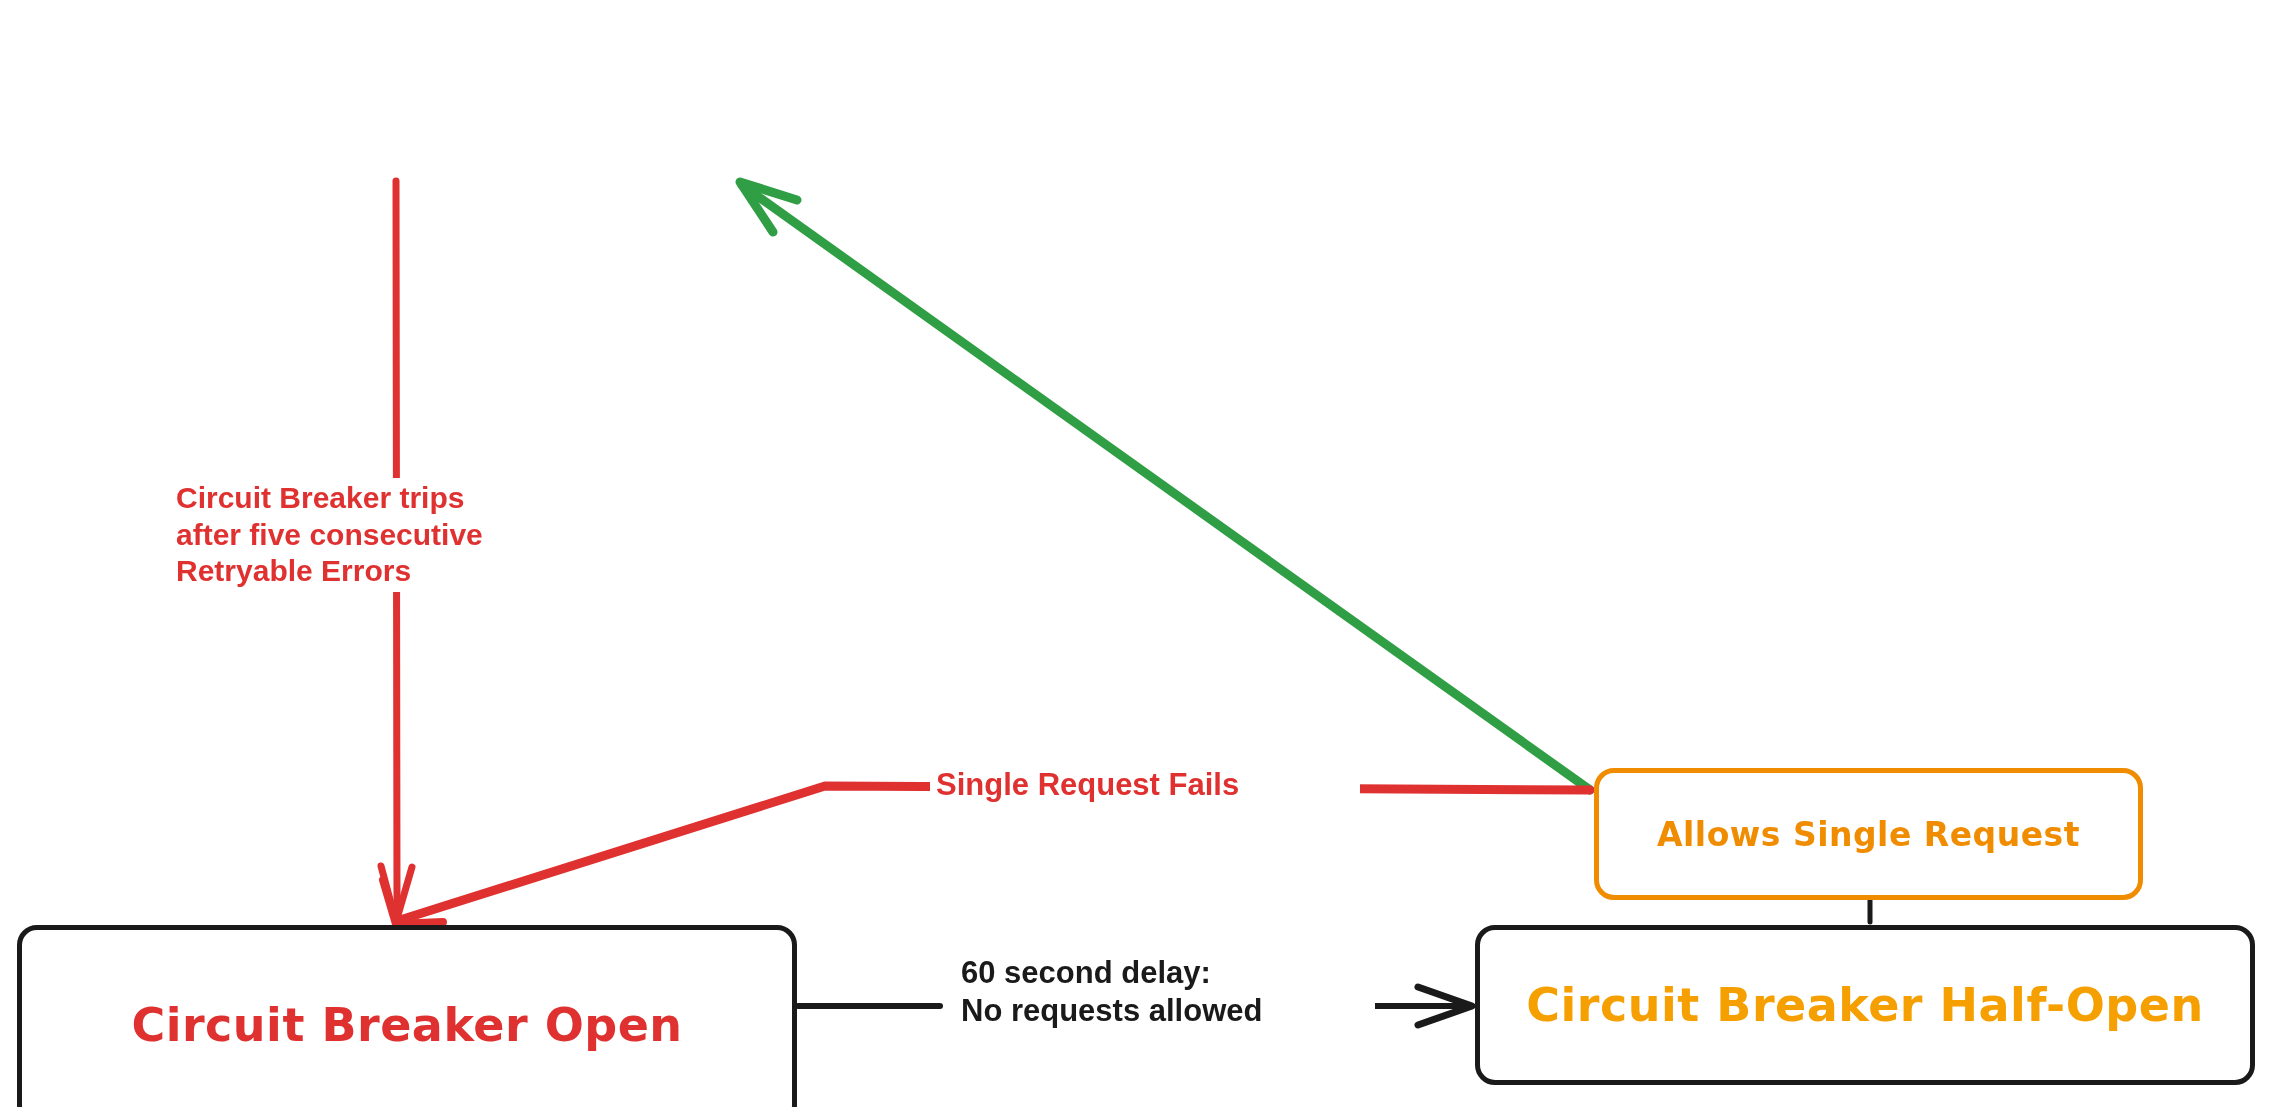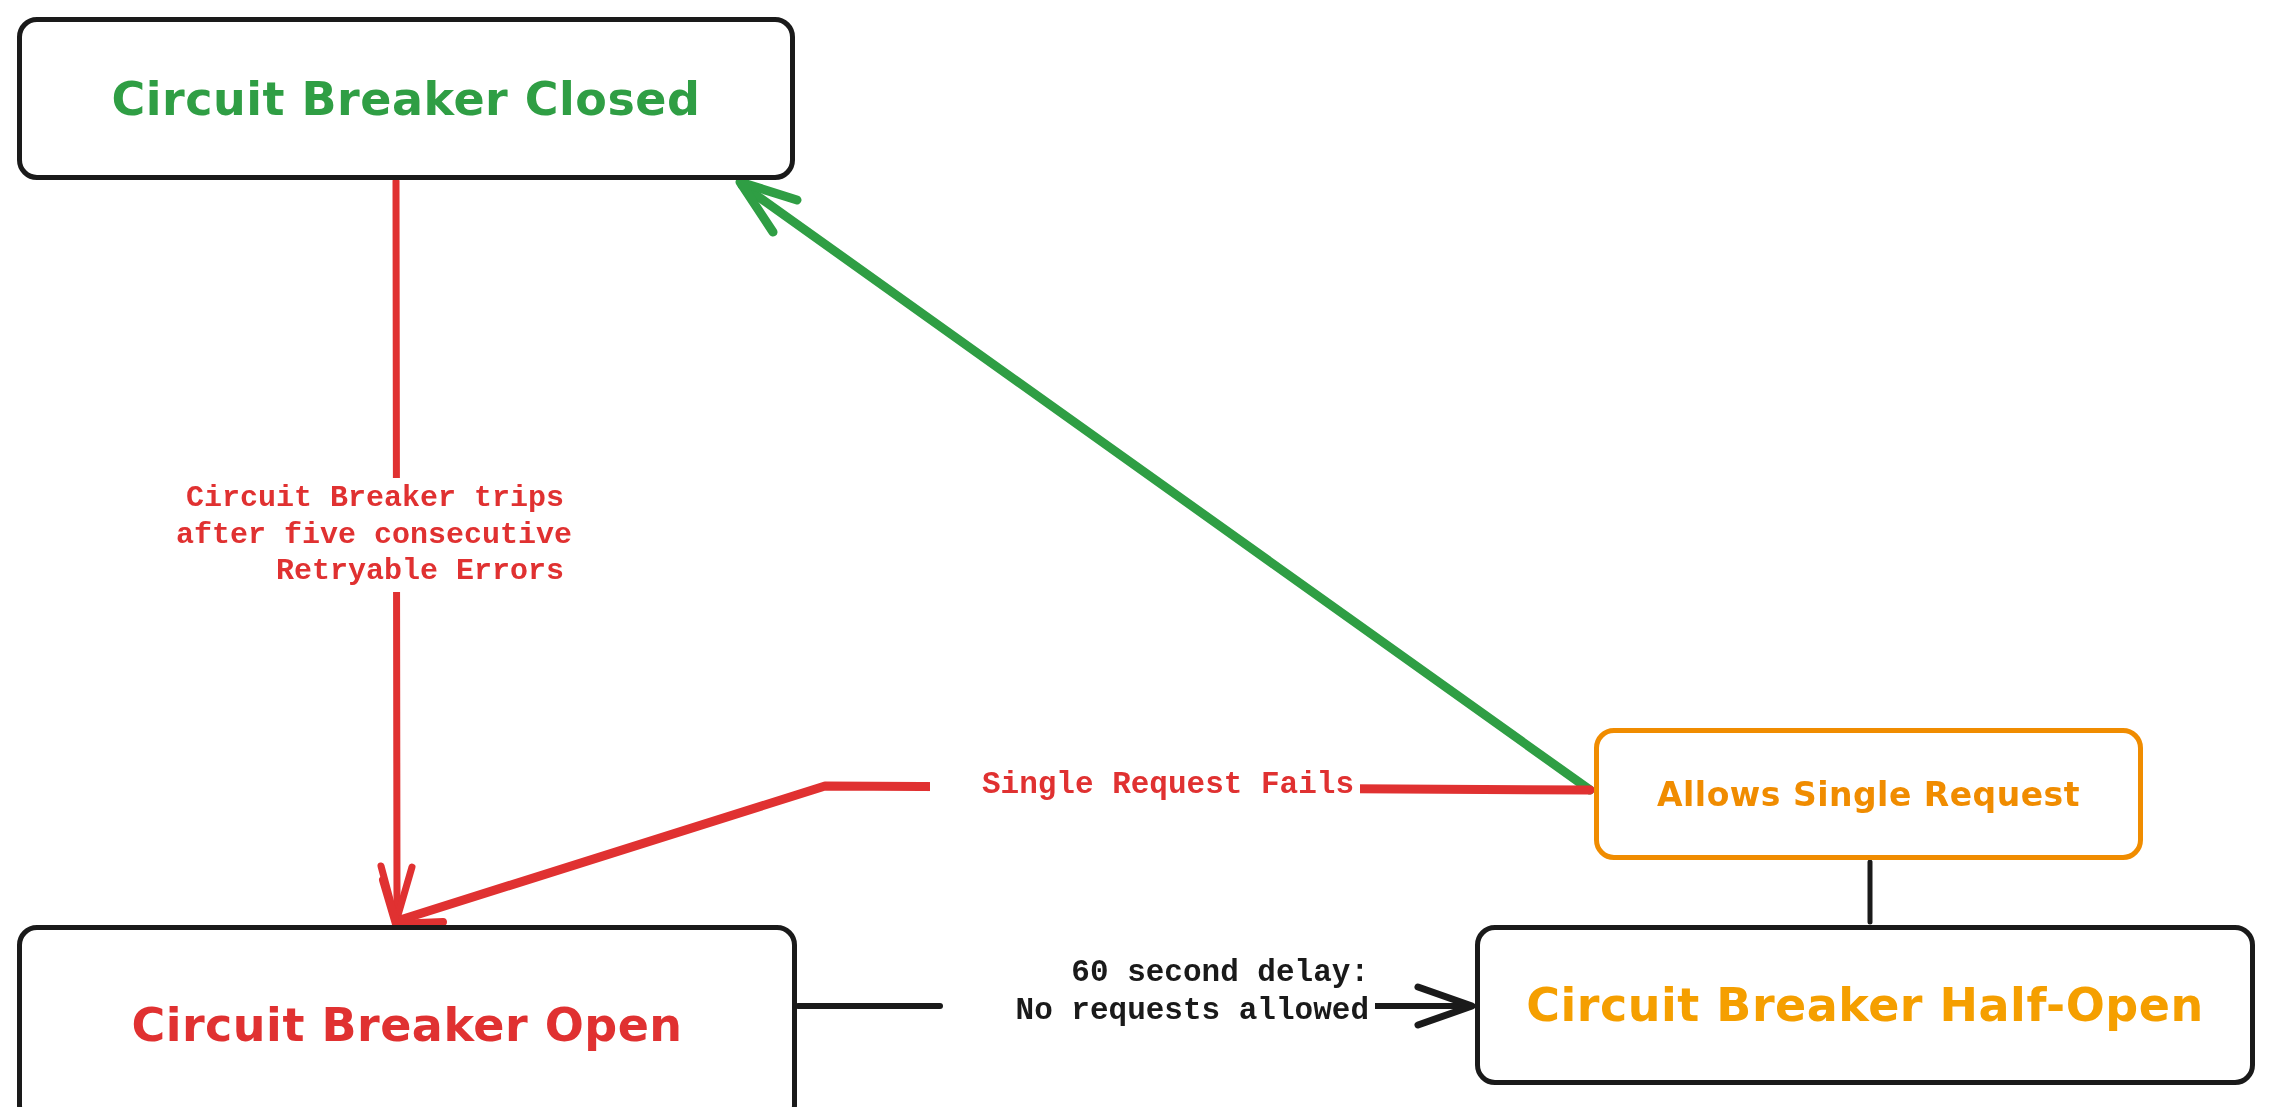--- a/index.html
+++ b/index.html
@@ -8,21 +8,21 @@
   #edges{position:absolute;left:0;top:0;width:2272px;height:1107px;}
 
   .node{
     position:absolute;
     box-sizing:border-box;
     background:#ffffff;
     display:flex;align-items:center;justify-content:center;
     border-radius:20px;
   }
   .node-black{border:5px solid #1a1a1a;}
-  .node-orange{border:5px solid #f08c00;}
+  .node-orange{border:5px solid #f08c00;margin-top:40px;}
 
   .node-label{
     font-family:"DejaVu Sans",sans-serif;
     font-weight:700;
     letter-spacing:0.5px;
     white-space:nowrap;
     text-align:center;
   }
 
   #n-closed{left:17px;top:17px;width:778px;height:163px;}
@@ -32,23 +32,23 @@
   #n-open .node-label{color:#e03131;font-size:46px;}
 
   #n-allows{left:1594px;top:728px;width:549px;height:132px;}
   #n-allows .node-label{color:#f08c00;font-size:33px;}
 
   #n-halfopen{left:1475px;top:925px;width:780px;height:160px;}
   #n-halfopen .node-label{color:#f59f00;font-size:46px;text-align:right;}
 
   .edge-label{
     position:absolute;
-    font-family:Liberation Mono, monospace;
+    font-family:Liberation Sans, sans-serif;
     font-weight:700;
-    text-align:right;
+    text-align:left;
     white-space:pre;
     line-height:1.22;
     background:#ffffff;
     padding:2px 6px;
     box-sizing:border-box;
   }
   #lbl-trips{
     left:170px;top:478px;width:400px;
     color:#e03131;font-size:30px;
   }
@@ -91,23 +91,20 @@
       <path d="M 798 1006 L 940 1006" fill="none" stroke="#1a1a1a" stroke-width="6" stroke-linecap="round"></path>
       <path d="M 1355 1006 L 1468 1006" fill="none" stroke="#1a1a1a" stroke-width="6" stroke-linecap="round"></path>
       <path d="M 1418 987 L 1472 1006 L 1418 1025" fill="none" stroke="#1a1a1a" stroke-width="7" stroke-linecap="round" stroke-linejoin="round"></path>
     </g>
 
     <g>
       <path d="M 1870 922 L 1870 862" fill="none" stroke="#1a1a1a" stroke-width="5" stroke-linecap="round"></path>
     </g>
   </svg>
 
-  <div class="node node-black" id="n-closed">
-    <span class="node-label">Circuit Breaker Closed</span>
-  </div>
 
   <div class="node node-black" id="n-open">
     <span class="node-label">Circuit Breaker Open</span>
   </div>
 
   <div class="node node-orange" id="n-allows">
     <span class="node-label">Allows Single Request</span>
   </div>
 
   <div class="node node-black" id="n-halfopen">

